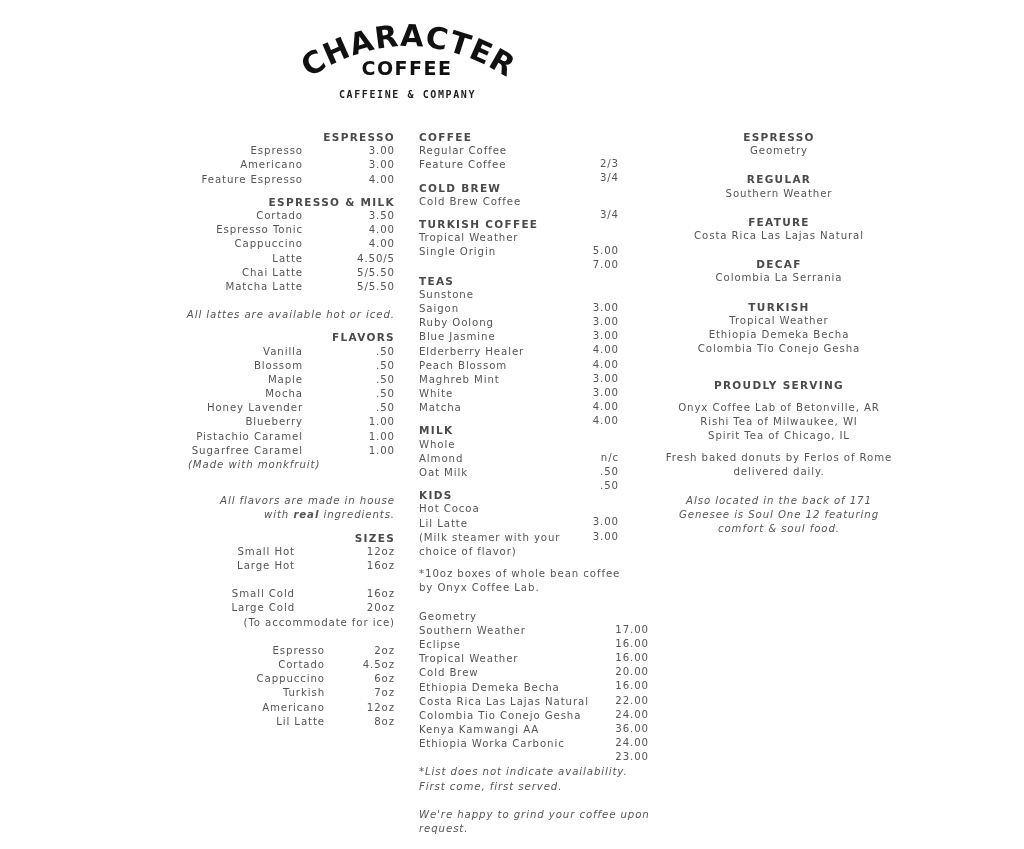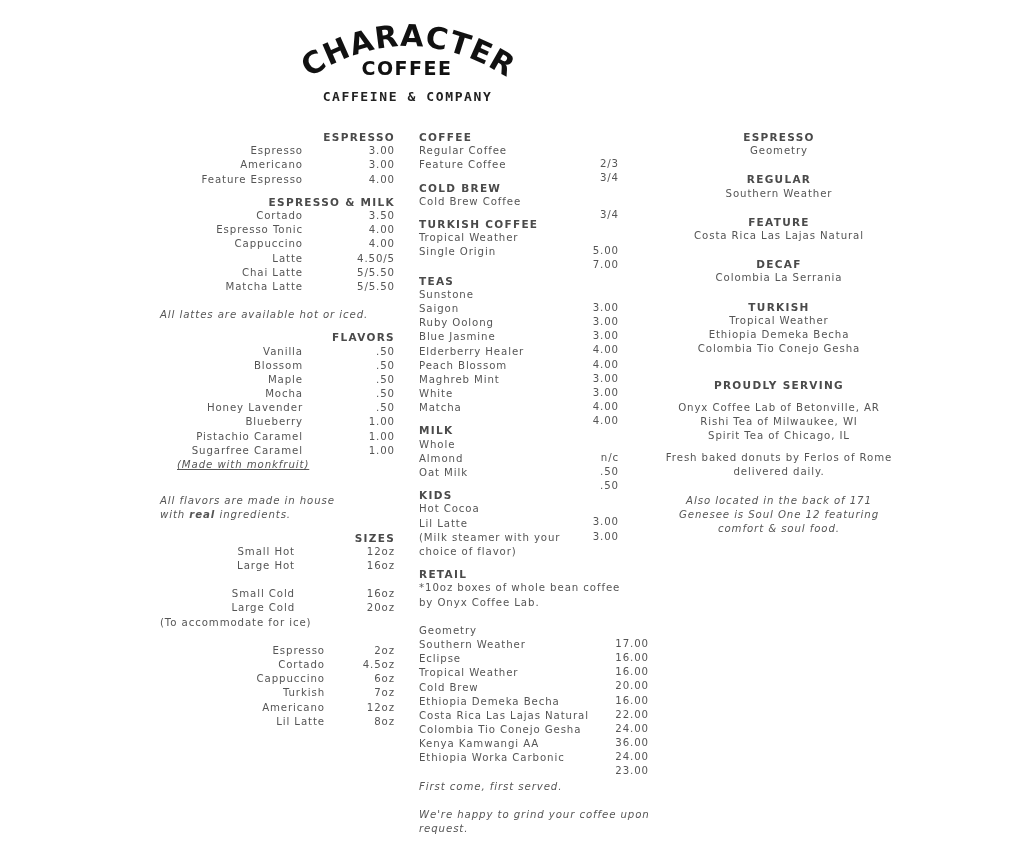--- a/index.html
+++ b/index.html
@@ -4,36 +4,36 @@
 <style>
   html, body { margin: 0; padding: 0; background: #ffffff; }
   body {
     width: 1024px; height: 849px; position: relative; overflow: hidden;
     font-family: "DejaVu Sans", sans-serif; color: #555555;
   }
   .logo { position: absolute; left: 300px; top: 18px; width: 215px; height: 90px; }
   .logo svg { display: block; }
   .tagline {
     position: absolute; left: 300px; top: 89px; width: 215px; text-align: center;
-    font-family: "DejaVu Sans Mono", monospace; font-weight: bold; font-size: 13px;
+    font-family: "DejaVu Sans Mono", monospace; font-weight: bold; font-size: 10px;
     letter-spacing: 1.6px; color: #222;
   }
   .col { position: absolute; font-size: 10.2px; letter-spacing: 0.9px; line-height: 14.2px; }
   .h { font-weight: bold; color: #4a4a4a; letter-spacing: 1.3px; font-size: 10.5px; }
   .row { display: flex; height: 14.2px; white-space: nowrap; }
   .it { font-style: italic; }
 
   
   #col-left { left: 160px; top: 130px; width: 235px; }
   #col-left .h { text-align: right; }
   #col-left .row .n { flex: 1; text-align: right; }
   #col-left .row .p { width: 92px; text-align: right; }
   #col-left .sizes .row .p { width: 70px; }
   #col-left .sizes .row.b .n { padding-right: 30px; }
-  #col-left .note { }
+  #col-left .note { text-align: right; }
 
   
   #col-mid { left: 419px; top: 130px; width: 260px; }
   #col-mid .row .n { width: 160px; }
   #col-mid .row .p { width: 40px; text-align: right; margin-top: 13px; }
   #col-mid .retail .row .n { width: 192px; }
   #col-mid .retail .row .p { width: 38px; }
 
   
   #col-right { left: 664px; top: 130px; width: 230px; text-align: center; }
@@ -130,21 +130,21 @@
         <span class="p">1.00</span>
       </div>
     <div class="row">
         <span class="n">Pistachio Caramel</span>
         <span class="p">1.00</span>
       </div>
     <div class="row">
         <span class="n">Sugarfree Caramel</span>
         <span class="p">1.00</span>
       </div>
-    <div class="it" style="margin-left:17px;text-decoration:underline;">(Made with monkfruit)</div>
+    <div class="it" style="margin-left:28px;">(Made with monkfruit)</div>
     <div class="gap"></div>
       <div class="gap-s"></div>
     <div class="note it">All flavors are made in house</div>
     <div class="note it"><span>with </span><b>real</b><span> ingredients.</span></div>
   </div>
   <div class="gap-s"></div>
   <div class="sizes">
     <div class="h">SIZES</div>
     <div class="row b">
         <span class="n">Small Hot</span>
@@ -289,21 +289,20 @@
       </div>
     <div class="row">
         <span class="n">Lil Latte</span>
         <span class="p">3.00</span>
       </div>
     <div>(Milk steamer with your</div>
     <div>choice of flavor)</div>
   </div>
   <div class="gap-s"></div>
   <div class="retail">
-    <div class="h">RETAIL</div>
     <div>*10oz boxes of whole bean coffee</div>
     <div>by Onyx Coffee Lab.</div>
     <div class="gap"></div>
     <div class="row">
         <span class="n">Geometry</span>
         <span class="p">17.00</span>
       </div>
     <div class="row">
         <span class="n">Southern Weather</span>
         <span class="p">16.00</span>
@@ -334,20 +333,21 @@
       </div>
     <div class="row">
         <span class="n">Kenya Kamwangi AA</span>
         <span class="p">24.00</span>
       </div>
     <div class="row">
         <span class="n">Ethiopia Worka Carbonic</span>
         <span class="p">23.00</span>
       </div>
     <div class="gap"></div>
+    <div class="it">*List does not indicate availability.</div>
     <div class="it">First come, first served.</div>
     <div class="gap"></div>
     <div class="it">We're happy to grind your coffee upon request.</div>
   </div>
 </div>
 
 <div class="col" id="col-right">
   <div>
     <div class="h">ESPRESSO</div>
     <div>Geometry</div>

